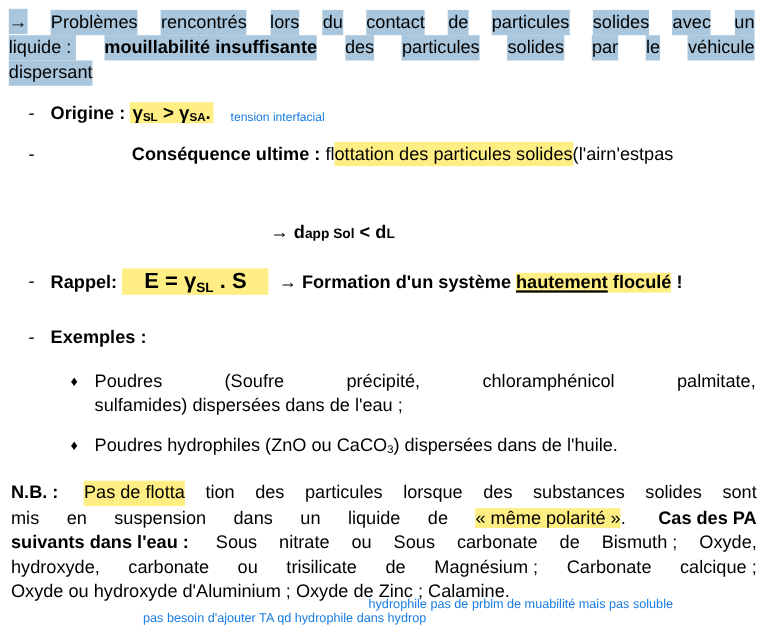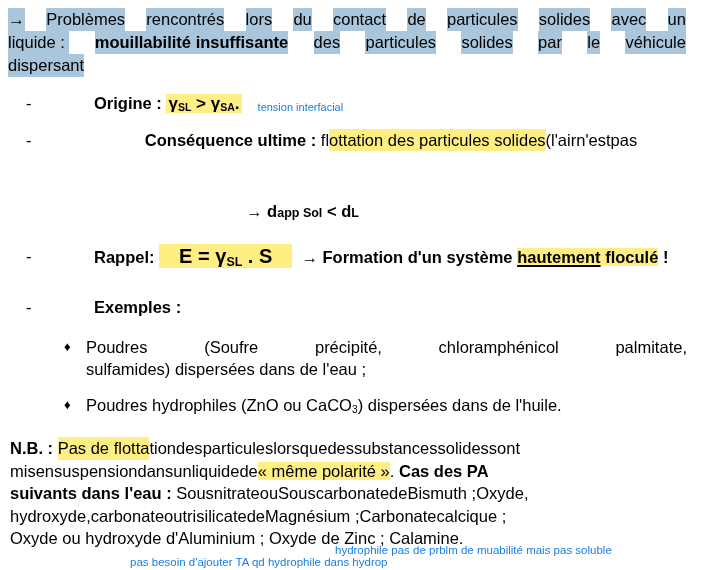--- a/index.html
+++ b/index.html
@@ -65,21 +65,20 @@
   }
   .dash {
     width: 20px;
     flex: 0 0 20px;
     font-size: 16.5px;
     line-height: 22px;
   }
   .item-body {
     font-size: 16.5px;
     line-height: 22px;
-    margin-left: 48px;
   }
 
   
   #origine { left: 26px; top: 92px; width: 640px; }
   #origine .gamma-eq {
     font-weight: bold;
     font-size: 17px;
     padding: 0 2px;
   }
   .annot {
@@ -158,21 +157,21 @@
 
   
   #nb {
     position: absolute;
     left: 10px;
     top: 437px;
     width: 678px;
     font-size: 16.5px;
     line-height: 22.5px;
   }
-  #nb .nbline { display: flex; width: 100%; }
+  #nb .nbline { display: flex; justify-content: space-between; width: 100%; }
   #nb .nbline .w { white-space: pre; }
   #nb .nbline.last { display: block; }
 
   
   .annot-abs {
     position: absolute;
     color: #1a7de0;
     font-size: 11.5px;
     line-height: 14px;
     white-space: pre;

